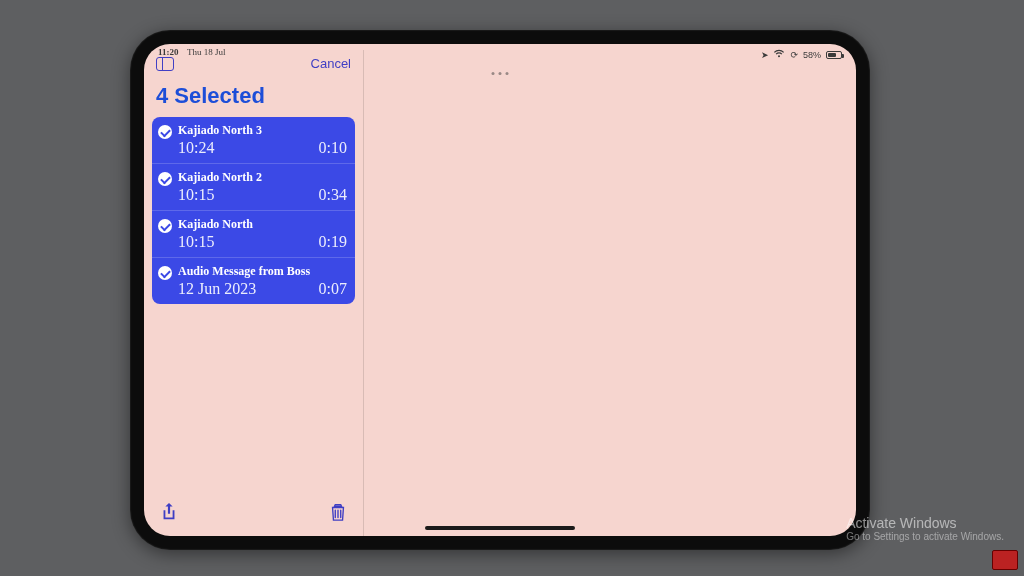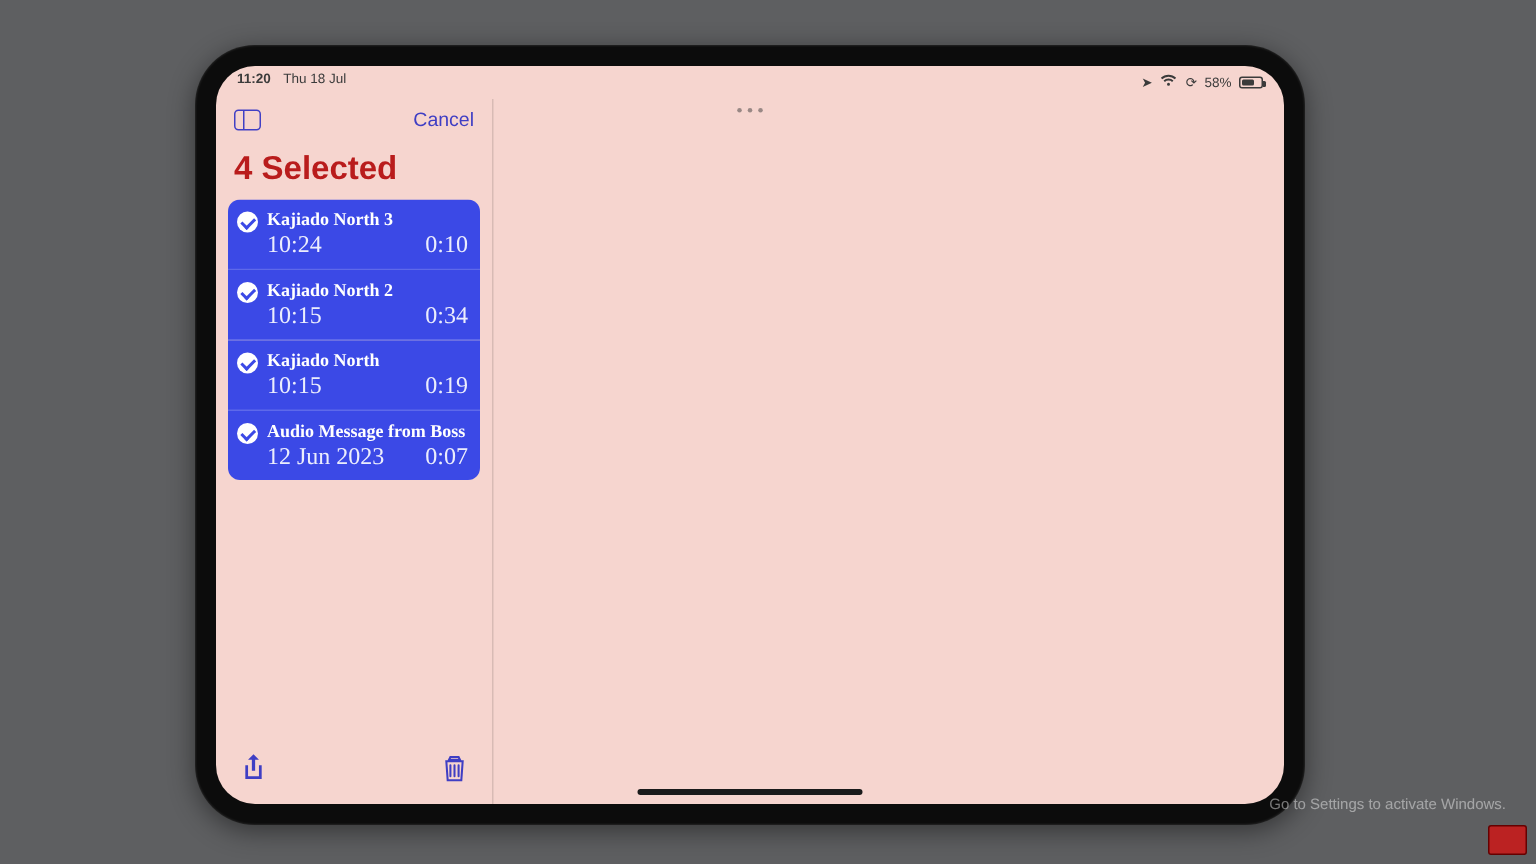--- a/index.html
+++ b/index.html
@@ -23,21 +23,21 @@
     overflow: hidden;
   }
 
   .statusbar {
     position: absolute; left: 0; right: 0; top: 0;
     height: 18px;
     display: flex; justify-content: space-between;
     font-size: 9px; color: #3b3b3b;
     padding: 3px 14px 0 14px;
   }
-  .statusbar .left span { margin-right: 6px; font-weight: 600; }
+  .statusbar .left span { margin-right: 6px; font-weight: 600; font-family: Liberation Serif, serif; }
   .statusbar .left .date { font-weight: 400; }
   .statusbar .right { display: flex; align-items: center; gap: 5px; }
   .statusbar .batt {
     display: inline-block; width: 16px; height: 8px;
     border: 1px solid #3b3b3b; border-radius: 2px; position: relative;
   }
   .statusbar .batt::after {
     content: ""; position: absolute; right: -3px; top: 2px;
     width: 2px; height: 4px; background: #3b3b3b; border-radius: 0 1px 1px 0;
   }
@@ -46,22 +46,22 @@
     background: #3b3b3b; border-radius: 1px;
   }
 
   .dots {
     position: absolute; left: 50%; top: 28px; transform: translateX(-50%);
     display: flex; gap: 4px;
   }
   .dots span { width: 3px; height: 3px; border-radius: 50%; background: rgba(60,60,60,.5); }
 
   .sidebar {
-    position: absolute; left: 0; top: 22px; bottom: 0;
-    width: 185px;
+    position: absolute; left: 0; top: 6px; bottom: 0;
+    width: 220px;
     border-right: 1px solid rgba(0,0,0,.12);
     display: flex; flex-direction: column;
   }
   .sidebar-top {
     display: flex; justify-content: space-between; align-items: center;
     padding: 6px 12px 4px 12px;
   }
   .sidebar-icon {
     width: 18px; height: 14px; border: 1.4px solid #4140c5; border-radius: 3px;
     position: relative;
@@ -69,21 +69,21 @@
   .sidebar-icon::after {
     content: ""; position: absolute; left: 5px; top: 0; bottom: 0; width: 1.4px;
     background: #4140c5;
   }
   .cancel-btn {
     color: #3f3ec4; font-size: 13px; font-weight: 400; cursor: pointer;
     background: none; border: none;
   }
   .title {
     padding: 8px 12px 8px 12px;
-    font-size: 22px; font-weight: 700; color: #b91c1c;
+    font-size: 22px; font-weight: 700; color: #1d4ed8;
   }
 
   .record-list { padding: 0 8px; font-family: Liberation Serif, serif; }
   .record {
     background: #3b49e6;
     color: #fff;
     padding: 6px 8px 6px 6px;
     display: flex; align-items: flex-start; gap: 6px;
     border-bottom: 1px solid rgba(255,255,255,.18);
   }
@@ -232,15 +232,16 @@
       </div>
 
     </div>
 
     <div class="home-ind"></div>
 
   </div>
 </div>
 
 <div class="watermark">
+  <div class="l1">Activate Windows</div>
   <div class="l2">Go to Settings to activate Windows.</div>
 </div>
 <div class="logo-chip"></div>
 
 </body></html>

